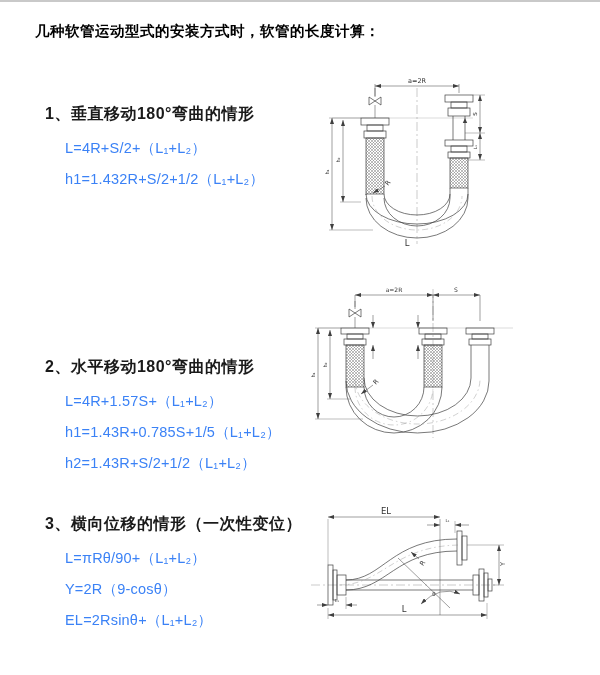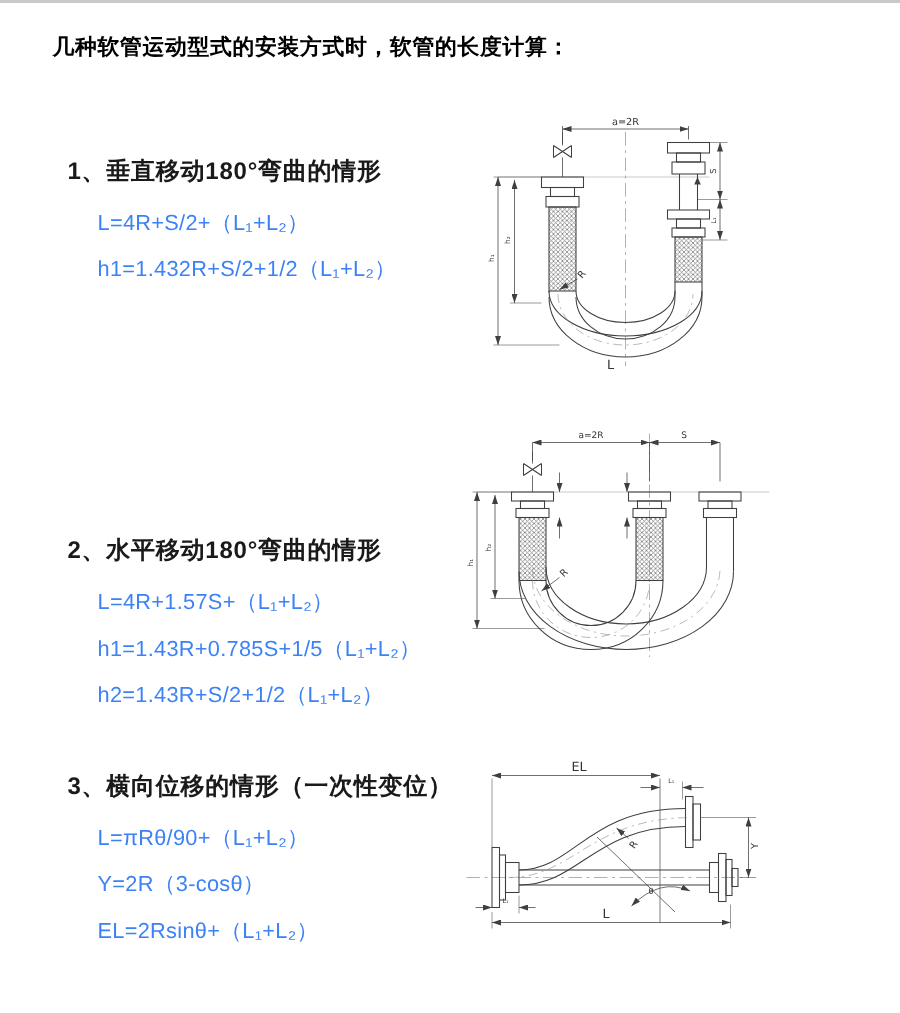--- a/index.html
+++ b/index.html
@@ -42,21 +42,21 @@
 <div class="section" id="sec2">
   <div class="heading">2、水平移动180°弯曲的情形</div>
   <div class="formula">L=4R+1.57S+（L₁+L₂）</div>
   <div class="formula">h1=1.43R+0.785S+1/5（L₁+L₂）</div>
   <div class="formula">h2=1.43R+S/2+1/2（L₁+L₂）</div>
 </div>
 
 <div class="section" id="sec3">
   <div class="heading">3、横向位移的情形（一次性变位）</div>
   <div class="formula">L=πRθ/90+（L₁+L₂）</div>
-  <div class="formula">Y=2R（3-cosθ）</div>
+  <div class="formula">Y=2R（9-cosθ）</div>
   <div class="formula">EL=2Rsinθ+（L₁+L₂）</div>
 </div>
 
 <svg width="0" height="0" style="position:absolute">
   <defs>
     <marker id="arr" viewBox="0 0 6 4" refX="6" refY="2" markerWidth="6" markerHeight="4" markerUnits="userSpaceOnUse" orient="auto-start-reverse">
       <path d="M0,0 L6,2 L0,4 z" fill="#3f3f3f"></path>
     </marker>
     <pattern id="braid" width="3" height="3" patternUnits="userSpaceOnUse">
       <path d="M0,3 L3,0 M0,0 L3,3" stroke="#7a7a7a" stroke-width="0.5"></path>

